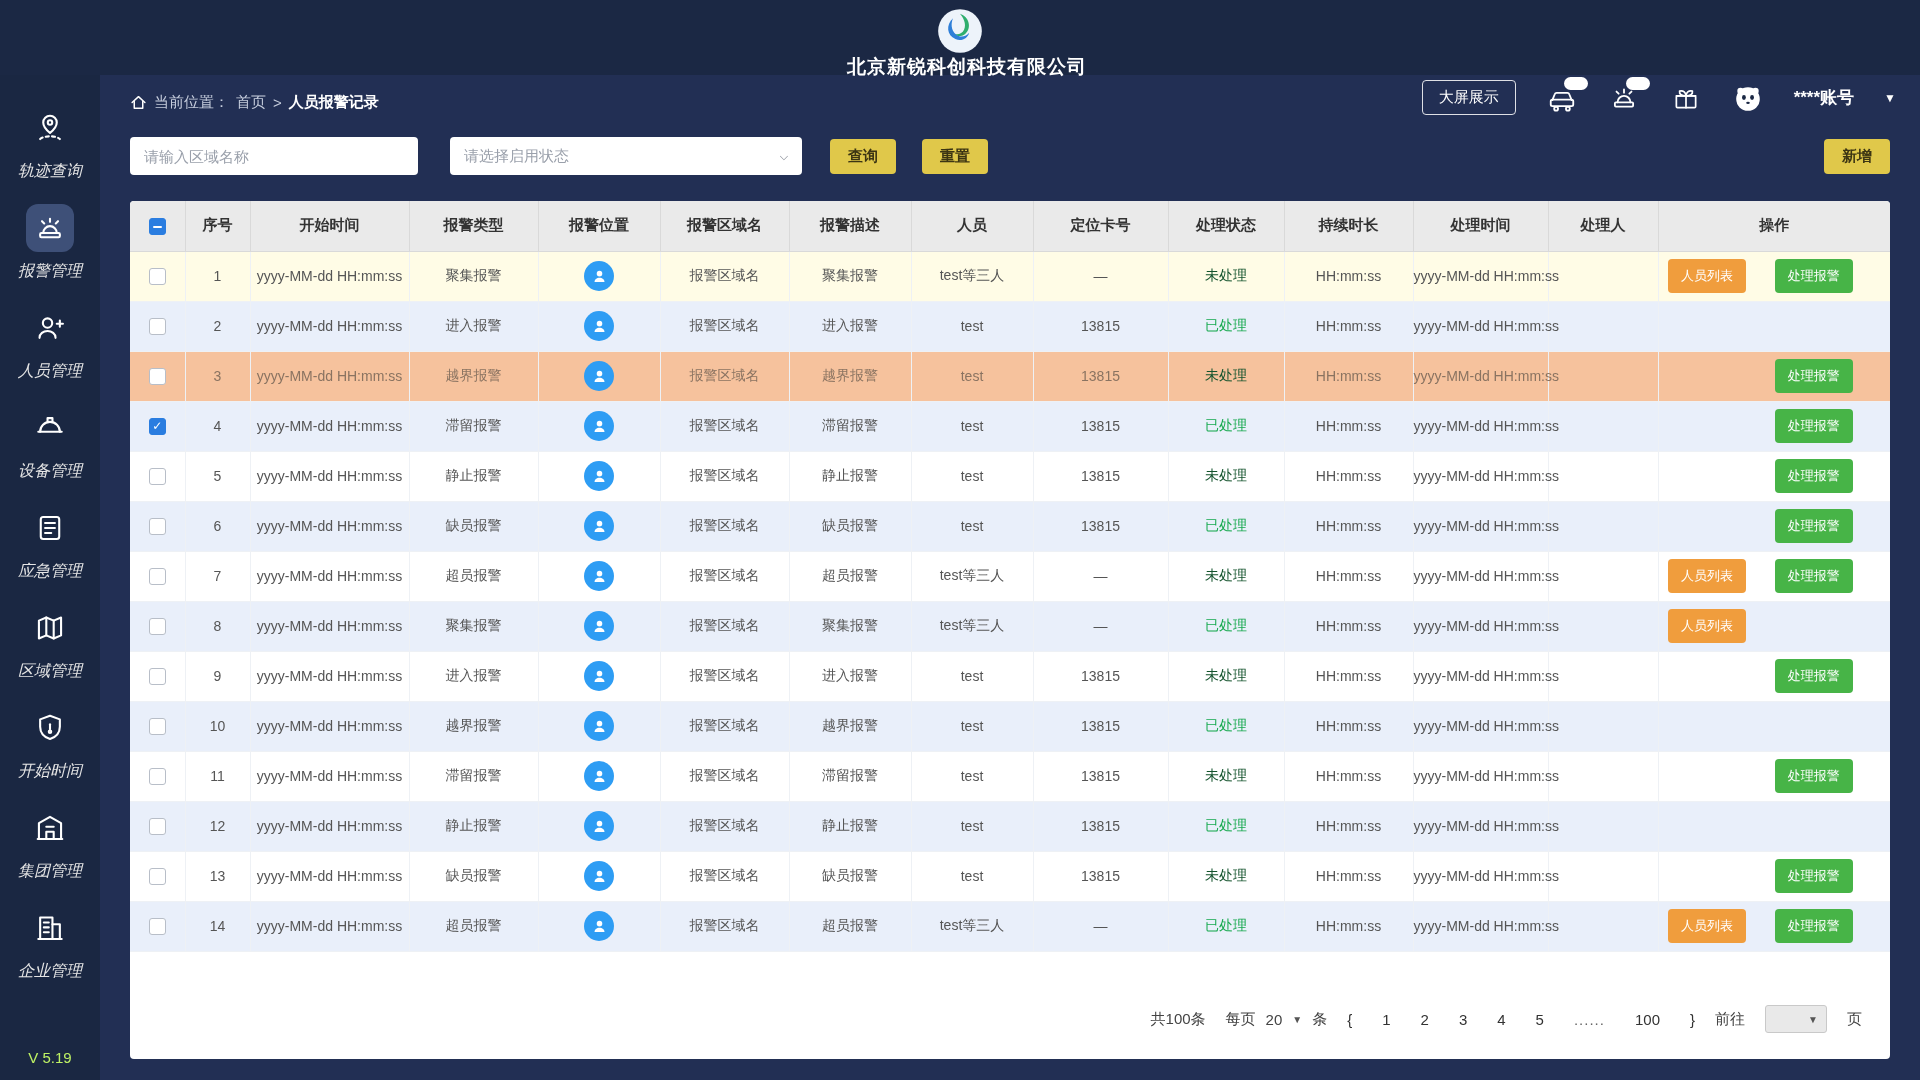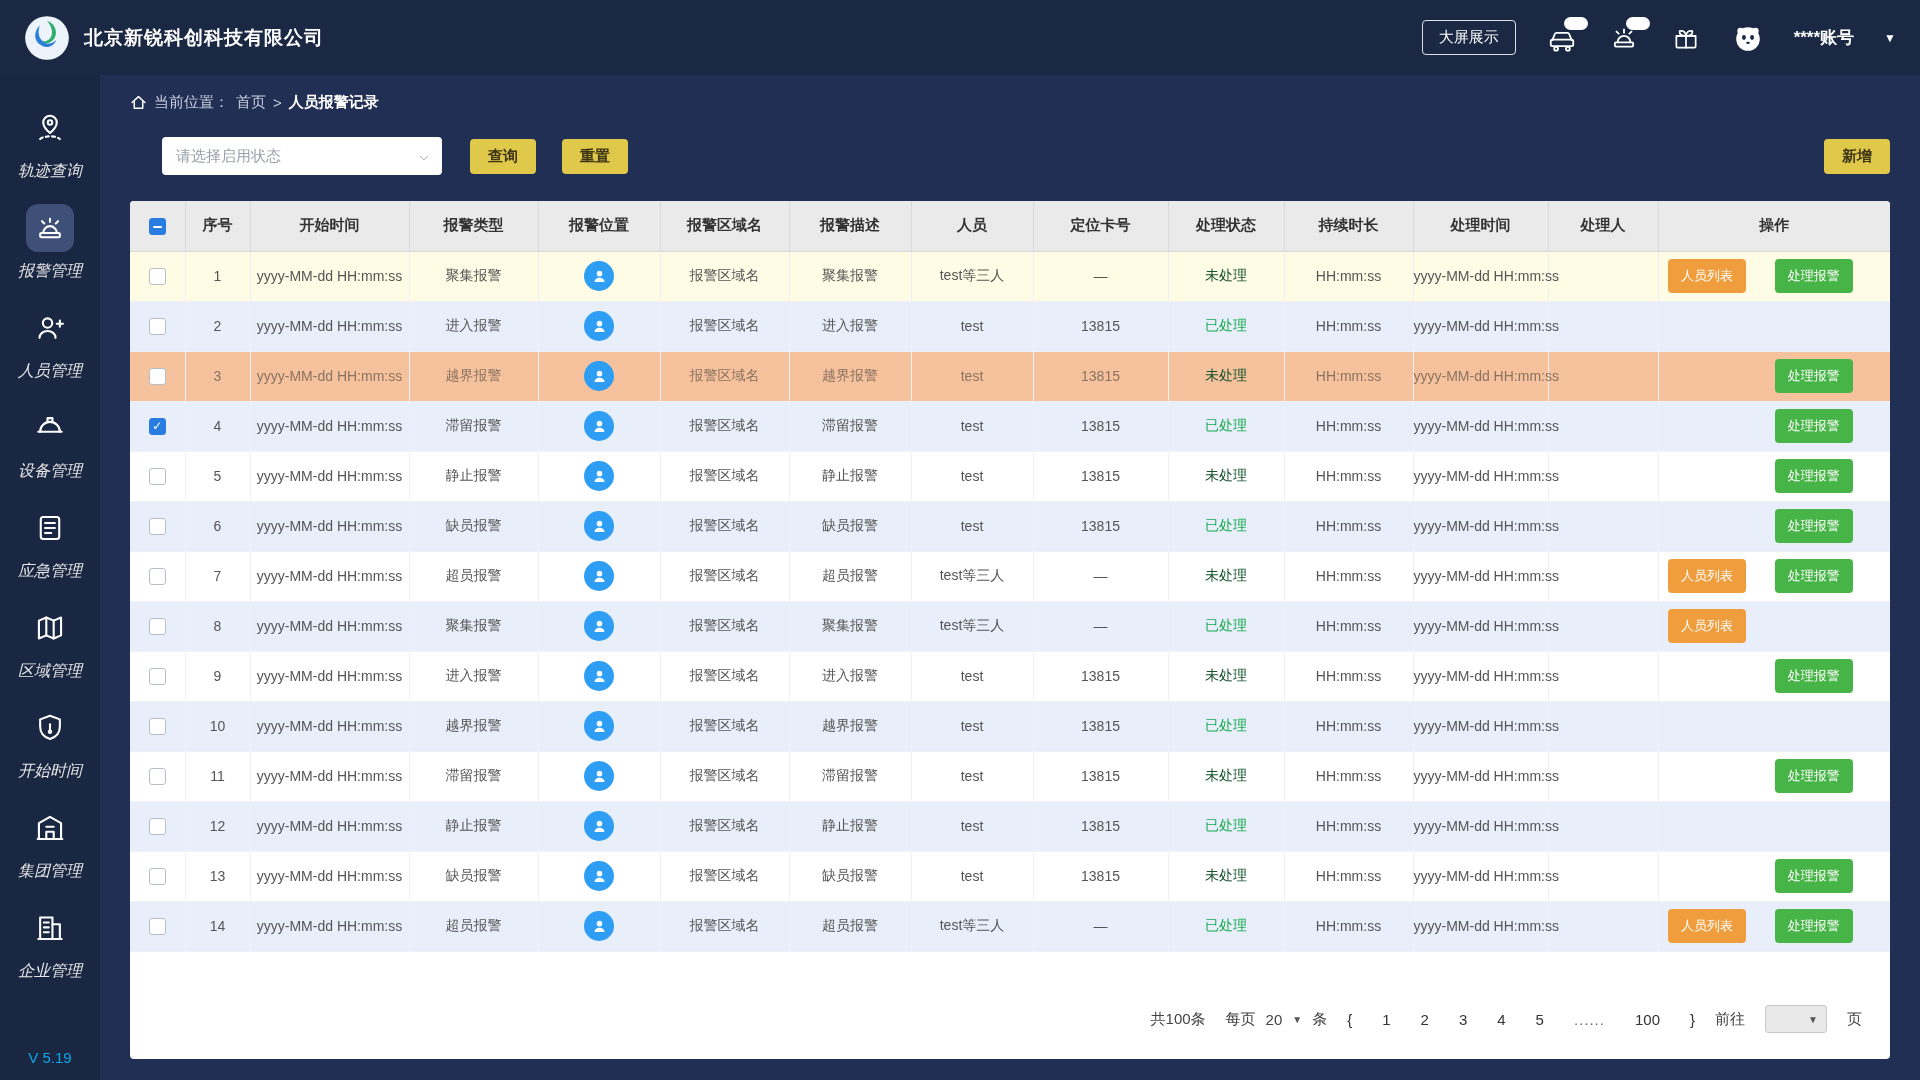--- a/index.html
+++ b/index.html
@@ -7,20 +7,21 @@
   body {
     font-family: "Liberation Sans", "DejaVu Sans", sans-serif;
     background:#222f54;
     position:relative;
   }
   
   .topbar {
     position:absolute; top:0; left:0; width:1920px; height:75px;
     background:#1b2844; display:flex; align-items:center; color:#fff; z-index:20;
     padding:8px 24px;
+    flex-direction:column;
   }
   .logo { width:46px; height:46px; border-radius:50%; overflow:hidden; flex:0 0 auto; }
   .company { font-size:19px; font-weight:700; margin-left:14px; letter-spacing:1px; }
   .top-right { margin-left:auto; display:flex; align-items:center; gap:30px; }
   .bigscreen-btn {
     background:transparent; border:1px solid rgba(255,255,255,.85); color:#fff;
     font-size:15px; padding:7px 16px; border-radius:4px; cursor:pointer;
     font-family:inherit;
   }
   .hicon { position:relative; width:32px; height:32px; display:inline-flex; align-items:center; justify-content:center; cursor:pointer; }
@@ -32,35 +33,35 @@
   .sidebar {
     position:absolute; top:75px; left:0; width:100px; height:1005px;
     background:#1a2742; display:flex; flex-direction:column; align-items:center;
     padding-top:18px; z-index:10;
   }
   .side-item { width:100%; height:100px; display:flex; flex-direction:column; align-items:center; justify-content:center; gap:9px; cursor:pointer; }
   .side-icon-box { width:48px; height:48px; display:flex; align-items:center; justify-content:center; border-radius:12px; }
   .side-icon-box svg { width:32px; height:32px; }
   .side-item.active .side-icon-box { background:#3e5078; }
   .side-label { color:#e5e5e5; font-size:16px;font-style:italic; }
-  .version { position:absolute; bottom:14px; left:0; width:100%; text-align:center; color:#0ea5e9; font-size:15px; }
+  .version { position:absolute; bottom:14px; left:0; width:100%; text-align:center; color:#bef264; font-size:15px; }
   
   .main { position:absolute; top:75px; left:100px; width:1820px; height:1005px; background:#222f54; padding:0 30px; }
   .breadcrumb { margin-top:16px; height:22px; display:flex; align-items:center; gap:7px; font-size:15px; color:#c6cddd; }
   .breadcrumb svg { width:17px; height:17px; }
   .breadcrumb .bc-current { color:#fff; font-weight:700; }
   
   .toolbar { margin-top:24px; height:38px; display:flex; align-items:center; }
   .search-input {
     width:288px; height:38px; border:none; border-radius:4px; padding:0 14px;
     font-size:15px; font-family:inherit; color:#333; background:#fff;
   }
   .search-input::placeholder { color:#9aa0ab; }
   .fake-select {
-    width:280px; height:38px; background:#fff; border-radius:4px; margin-left:32px;
+    width:352px; height:38px; background:#fff; border-radius:4px; margin-left:32px;
     display:flex; align-items:center; justify-content:space-between; padding:0 14px;
     font-size:15px; color:#9aa0ab; cursor:pointer;
   }
   .fake-select .sel-caret { color:#8a8f99; font-size:11px; }
   .ybtn {
     height:35px; padding:0 18px; background:#e0c84a; color:#3c3513; font-weight:700;
     border:none; border-radius:4px; font-size:15px; cursor:pointer; font-family:inherit;
   }
   .btn-query { margin-left:28px; }
   .btn-reset { margin-left:26px; }
@@ -282,20 +283,21 @@
       <path d="M2 8l6-5.5L14 8"></path>
         <path d="M4 7v6.5h8V7"></path>
     </svg>
     <span>当前位置：</span>
       <span>首页</span>
       <span>&gt;</span>
       <span class="bc-current">人员报警记录</span>
   </div>
 
   <div class="toolbar">
+    <input class="search-input" placeholder="请输入区域名称" style="">
     <div class="fake-select">
       <span>请选择启用状态</span>
       <span class="sel-caret">⌵</span>
     </div>
     <button class="ybtn btn-query">查询</button>
     <button class="ybtn btn-reset">重置</button>
     <button class="ybtn btn-add">新增</button>
   </div>
 
   <div class="card">

